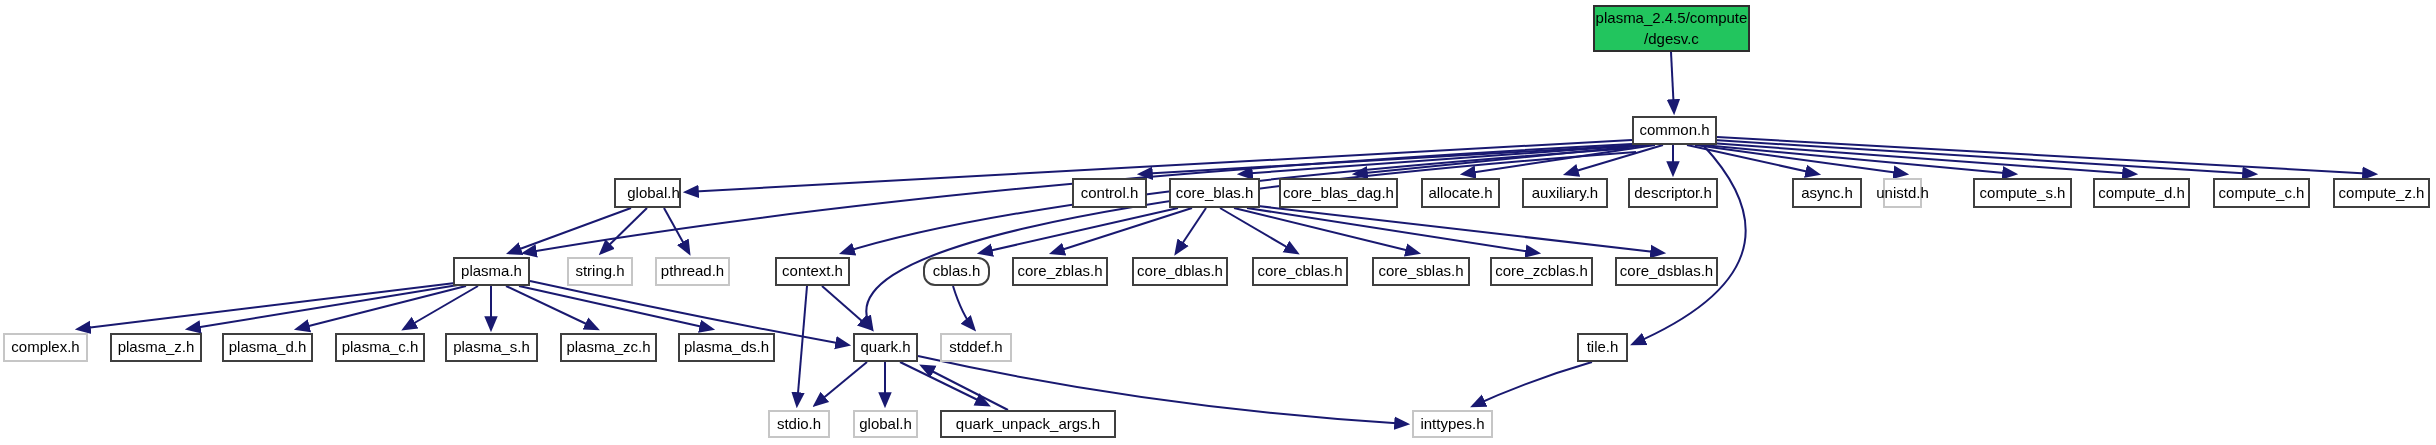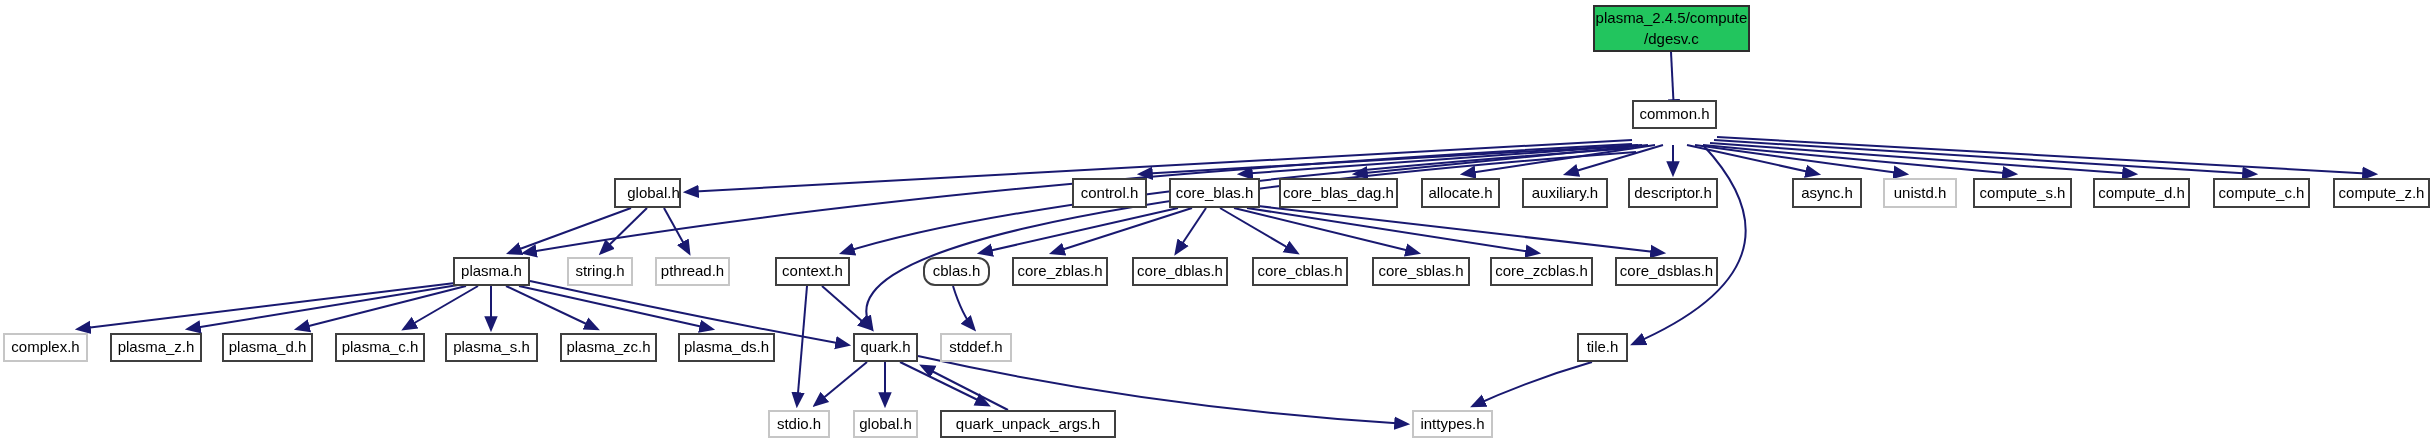--- a/index.html
+++ b/index.html
@@ -77,30 +77,30 @@
       <path d="M 1258 206 L 1663 253" fill="none" stroke="#191970" stroke-width="2" marker-end="url(#arrow)"></path>
       <path d="M 867 362 L 815 405" fill="none" stroke="#191970" stroke-width="2" marker-end="url(#arrow)"></path>
       <path d="M 885 362 L 885 405" fill="none" stroke="#191970" stroke-width="2" marker-end="url(#arrow)"></path>
       <path d="M 900 362 L 988 405" fill="none" stroke="#191970" stroke-width="2" marker-end="url(#arrow)"></path>
       <path d="M 1008 410 L 922 366" fill="none" stroke="#191970" stroke-width="2" marker-end="url(#arrow)"></path>
       <path d="M 918 356 Q 1150 408 1407 424" fill="none" stroke="#191970" stroke-width="2" marker-end="url(#arrow)"></path>
       <path d="M 1592 362 Q 1530 380 1473 406" fill="none" stroke="#191970" stroke-width="2" marker-end="url(#arrow)"></path>
     </svg>
     <div class="node source" style="left: 1593px; top: 5px; width: 157px; height: 47px;">plasma_2.4.5/compute
 /dgesv.c</div>
-    <div class="node project" style="left: 1632px; top: 100px; width: 85px; height: 29px;">common.h</div>
+    <div class="node project" style="left: 1632px; top: 116px; width: 85px; height: 29px;">common.h</div>
     <div class="node project" style="left: 614px; top: 178px; width: 67px; height: 30px; padding-left: 12px;">global.h</div>
     <div class="node project" style="left: 1072px; top: 178px; width: 75px; height: 30px;">control.h</div>
     <div class="node project" style="left: 1169px; top: 178px; width: 91px; height: 30px;">core_blas.h</div>
     <div class="node project" style="left: 1279px; top: 178px; width: 119px; height: 30px;">core_blas_dag.h</div>
     <div class="node project" style="left: 1421px; top: 178px; width: 79px; height: 30px;">allocate.h</div>
     <div class="node project" style="left: 1522px; top: 178px; width: 86px; height: 30px;">auxiliary.h</div>
     <div class="node project" style="left: 1628px; top: 178px; width: 90px; height: 30px;">descriptor.h</div>
     <div class="node project" style="left: 1792px; top: 178px; width: 70px; height: 30px;">async.h</div>
-    <div class="node system" style="left: 1883px; top: 178px; width: 74px; height: 30px;">unistd.h</div>
+    <div class="node system" style="left: 1883px; top: 178px; width: 39px; height: 30px;">unistd.h</div>
     <div class="node project" style="left: 1973px; top: 178px; width: 99px; height: 30px;">compute_s.h</div>
     <div class="node project" style="left: 2093px; top: 178px; width: 97px; height: 30px;">compute_d.h</div>
     <div class="node project" style="left: 2213px; top: 178px; width: 97px; height: 30px;">compute_c.h</div>
     <div class="node project" style="left: 2333px; top: 178px; width: 97px; height: 30px;">compute_z.h</div>
     <div class="node project" style="left: 453px; top: 257px; width: 77px; height: 29px;">plasma.h</div>
     <div class="node system" style="left: 567px; top: 257px; width: 66px; height: 29px;">string.h</div>
     <div class="node system" style="left: 655px; top: 257px; width: 75px; height: 29px;">pthread.h</div>
     <div class="node project" style="left: 775px; top: 257px; width: 75px; height: 29px;">context.h</div>
     <div class="node project" style="left: 923px; top: 257px; width: 67px; height: 29px; border-radius: 12px;">cblas.h</div>
     <div class="node project" style="left: 1012px; top: 257px; width: 96px; height: 29px;">core_zblas.h</div>

